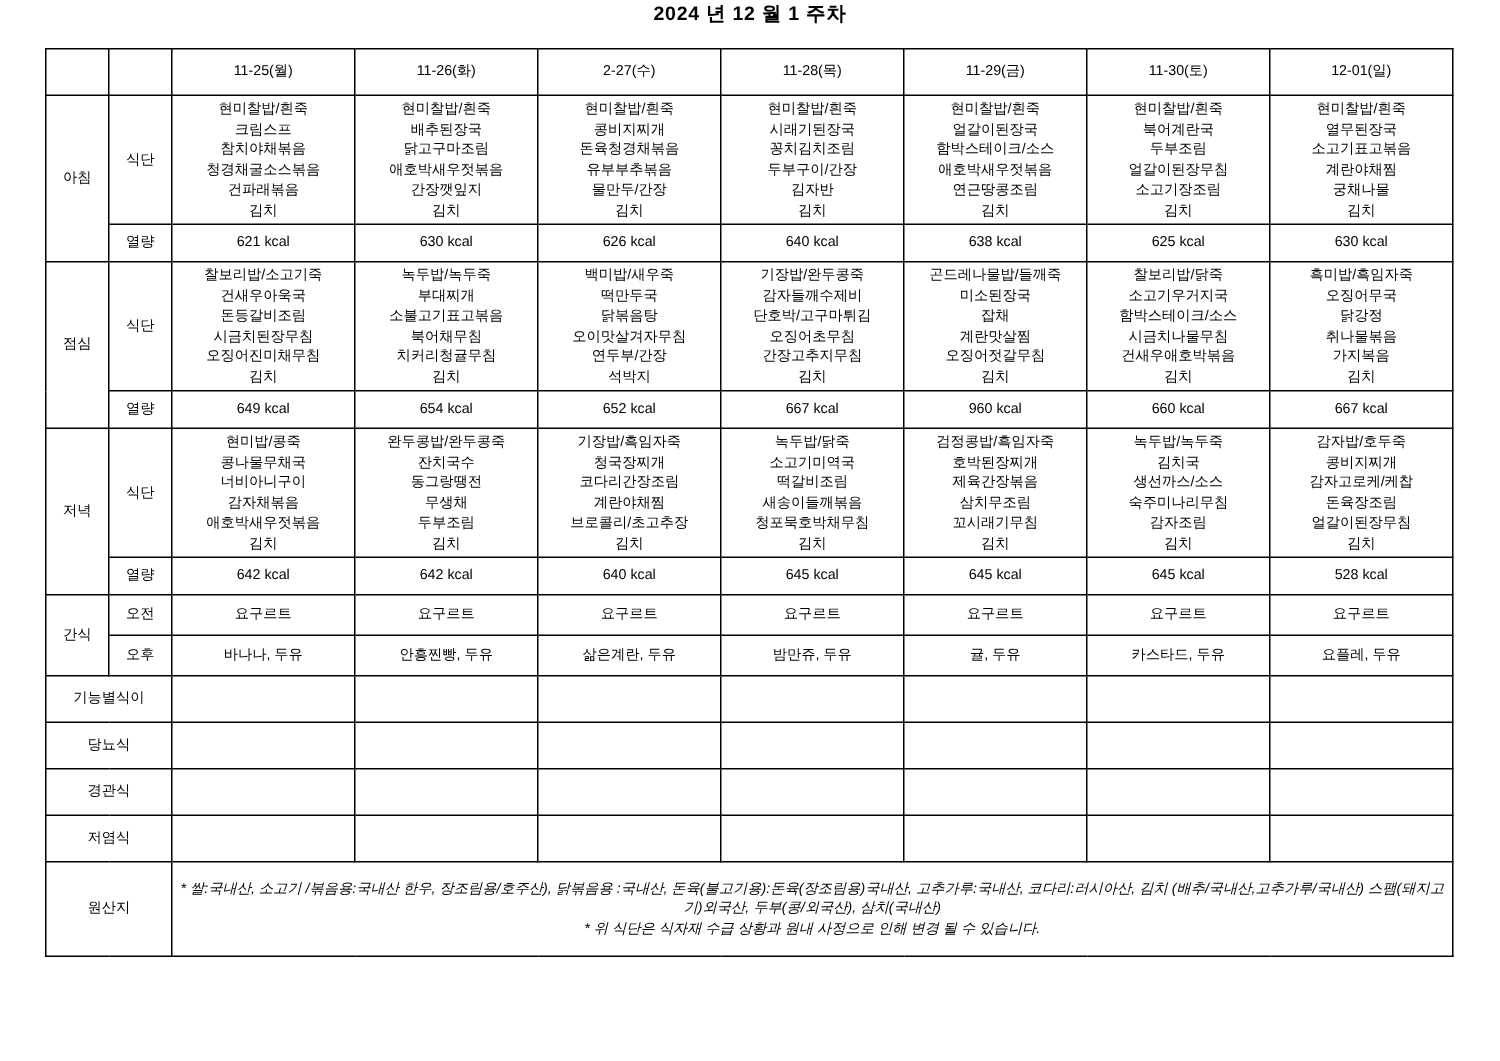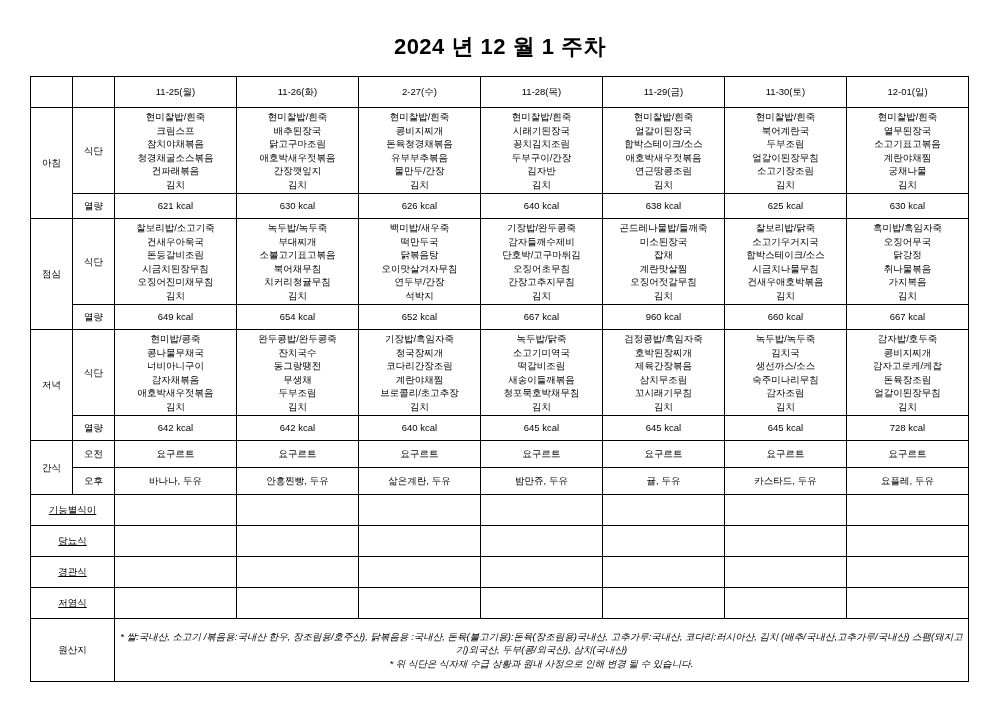--- a/index.html
+++ b/index.html
@@ -15,24 +15,23 @@
   }
   .page {
     position: relative;
     width: 1000px;
     height: 707px;
     box-sizing: border-box;
     padding: 0 30px;
   }
   .title {
     text-align: center;
-    font-size: 22px;
+    font-size: 13px;
     font-weight: bold;
     letter-spacing: 0.5px;
-    padding-top: 32px;
     padding-bottom: 14px;
   }
   table.menu {
     width: 780px;
     border-collapse: collapse;
     table-layout: fixed;
   }
   table.menu td, table.menu th {
     border: 1px solid #000;
     font-weight: normal;
@@ -55,21 +54,20 @@
   }
   .kcal-row td {
     height: 20px;
   }
   .snack-row td {
     height: 22px;
     margin-top: 36px;
   }
   .blank-row td {
     height: 26px;
-    text-decoration: underline;
   }
   .origin-label {
     height: 58px;
   }
   .origin-cell {
     text-align: left;
     padding: 6px 8px;
     line-height: 17px;
     font-size: 9.5px;
     font-style: italic;
@@ -168,21 +166,21 @@
         <td class="menu-cell pre">감자밥/호두죽<br>콩비지찌개<br>감자고로케/케찹<br>돈육장조림<br>얼갈이된장무침<br>김치</td>
       </tr>
       <tr class="kcal-row">
         <td>열량</td>
         <td>642 kcal</td>
         <td>642 kcal</td>
         <td>640 kcal</td>
         <td>645 kcal</td>
         <td>645 kcal</td>
         <td>645 kcal</td>
-        <td>728 kcal</td>
+        <td>528 kcal</td>
       </tr>
 
       <tr class="snack-row">
         <td rowspan="2" class="meal-label">간식</td>
         <td>오전</td>
         <td>요구르트</td>
         <td>요구르트</td>
         <td>요구르트</td>
         <td>요구르트</td>
         <td>요구르트</td>

